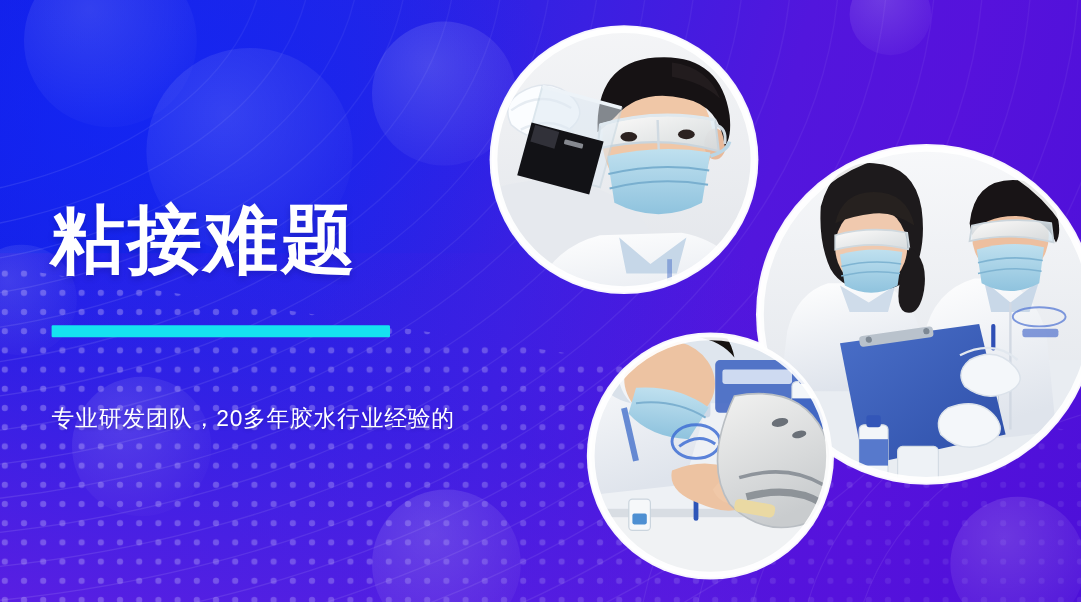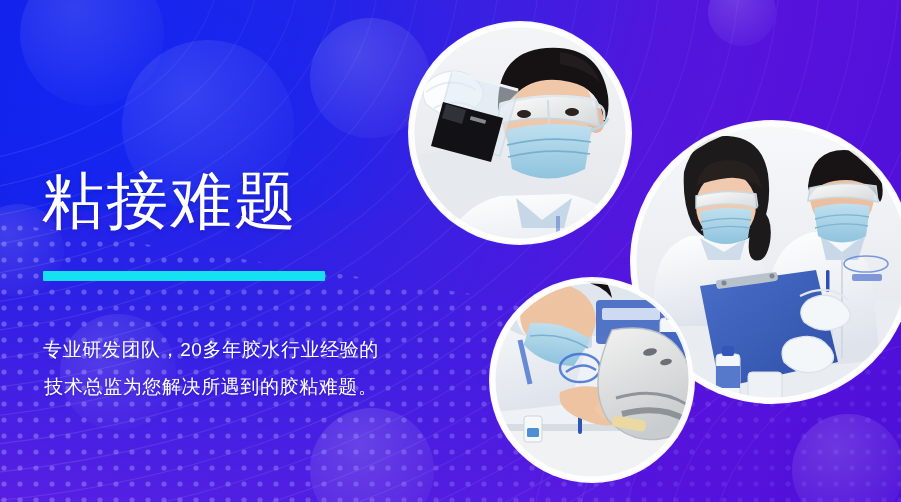--- a/index.html
+++ b/index.html
@@ -34,21 +34,21 @@
   }
 
   .bg-arcs,.bg-dots,.bg-orbs{position:absolute;inset:0;}
   .bg-arcs svg,.bg-dots svg,.bg-orbs svg{display:block;width:901px;height:502px;}
 
   
   .headline{
     position:absolute;left:42px;top:118px;
     color:#ffffff;
     font-size:62px;
-    font-weight:normal;
+    font-weight:bold;
     letter-spacing:2px;
     line-height:82px;
     white-space:nowrap;
     text-shadow:0 2px 5px rgba(0,10,80,.22);
   }
   .headline .ln{display:block;position:relative;}
   .underline-bar{
     position:absolute;
     left:43px;top:271px;
     width:282px;height:10px;
@@ -57,21 +57,21 @@
   }
   .subtitle{
     position:absolute;left:43px;top:312px;
     color:#ffffff;
     font-size:19px;
     line-height:37px;
     letter-spacing:.6px;
     white-space:nowrap;
     text-shadow:0 1px 3px rgba(0,10,80,.25);
   }
-  .subtitle .sl{display:block;text-align:center;}
+  .subtitle .sl{display:block;}
 
   
   .photos{position:absolute;inset:0;}
   .photos svg{display:block;width:901px;height:502px;}
 </style>
 </head>
 <body>
 
 <div id="banner">
 
@@ -370,16 +370,15 @@
   </div>
 
   <div class="underline-bar"></div>
 
   <h1 class="headline">
     <span class="ln">粘接难题</span>
   </h1>
 
   <p class="subtitle">
     <span class="sl">专业研发团队，20多年胶水行业经验的</span>
-    <span class="sl">技术总监为您解决所遇到的胶粘难题。</span>
   </p>
 
 </div>
 
 </body></html>

